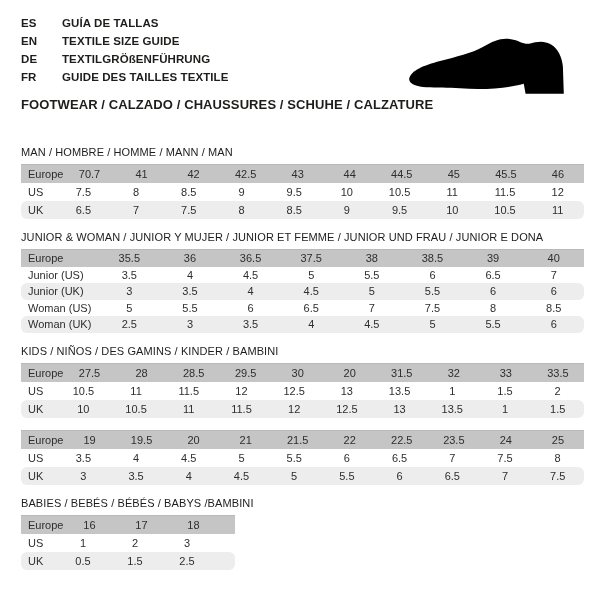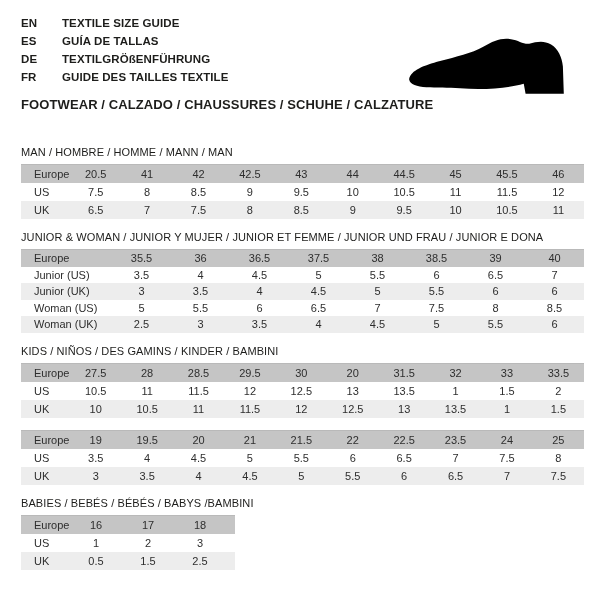--- a/index.html
+++ b/index.html
@@ -23,62 +23,62 @@
   .shoe { position:absolute; top:30px; right:18px; width:182px; height:72px; }
 
   
   #tables { margin-top:34px; }
   .size-section { margin-top:12px; }
   .size-section:first-child { margin-top:0; }
   .section-title { font-weight:normal; font-size:11px; line-height:13px; margin-bottom:5px; letter-spacing:0.1px; }
   .size-table { width:563px; font-size:11px; border-top:1px solid #b9b9b9; color:#2e2e2e; }
   .row { display:flex; height:18px; align-items:center; }
   .row.head { background:#c5c5c5; }
-  .row.alt { background:#ededed; }
+  .row.alt { background:#ededed;border-radius:6px; }
   .row.plain { background:#ffffff; }
-  .label-cell { flex:0 0 36px; white-space:nowrap; overflow:visible;margin-left:13px; }
+  .label-cell { flex:0 0 36px; padding-left:7px; white-space:nowrap; overflow:visible; }
   .cell { flex:1 1 0; text-align:center; }
   .wide-labels .label-cell { flex:0 0 78px; }
   .wide-labels .row { height:16.5px; }
   .compact .size-table { width:214px; }
   .compact .cell { flex:0 0 52px; }
 </style>
 </head>
 <body>
 
 <div class="content">
 
   <div id="lang-list">
       <div class="lang-row">
+        <span class="lang-code">ES</span>
+        <span class="lang-title">GUÍA DE TALLAS</span>
+      </div>
+      <div class="lang-row">
         <span class="lang-code">EN</span>
         <span class="lang-title">TEXTILE SIZE GUIDE</span>
-      </div>
-      <div class="lang-row">
-        <span class="lang-code">ES</span>
-        <span class="lang-title">GUÍA DE TALLAS</span>
       </div>
       <div class="lang-row">
         <span class="lang-code">DE</span>
         <span class="lang-title">TEXTILGRÖßENFÜHRUNG</span>
       </div>
       <div class="lang-row">
         <span class="lang-code">FR</span>
         <span class="lang-title">GUIDE DES TAILLES TEXTILE</span>
       </div>
     </div>
 
   <div class="category-heading">FOOTWEAR / CALZADO / CHAUSSURES / SCHUHE / CALZATURE</div>
 
   <div id="tables">
       <section class="size-section">
         <div class="section-title">MAN / HOMBRE / HOMME / MANN / MAN</div>
         <div class="size-table">
           <div class="row head">
             <div class="label-cell">Europe</div>
-            <div class="cell">20.5</div>
+            <div class="cell">70.7</div>
             <div class="cell">41</div>
             <div class="cell">42</div>
             <div class="cell">42.5</div>
             <div class="cell">43</div>
             <div class="cell">44</div>
             <div class="cell">44.5</div>
             <div class="cell">45</div>
             <div class="cell">45.5</div>
             <div class="cell">46</div>
           </div>

